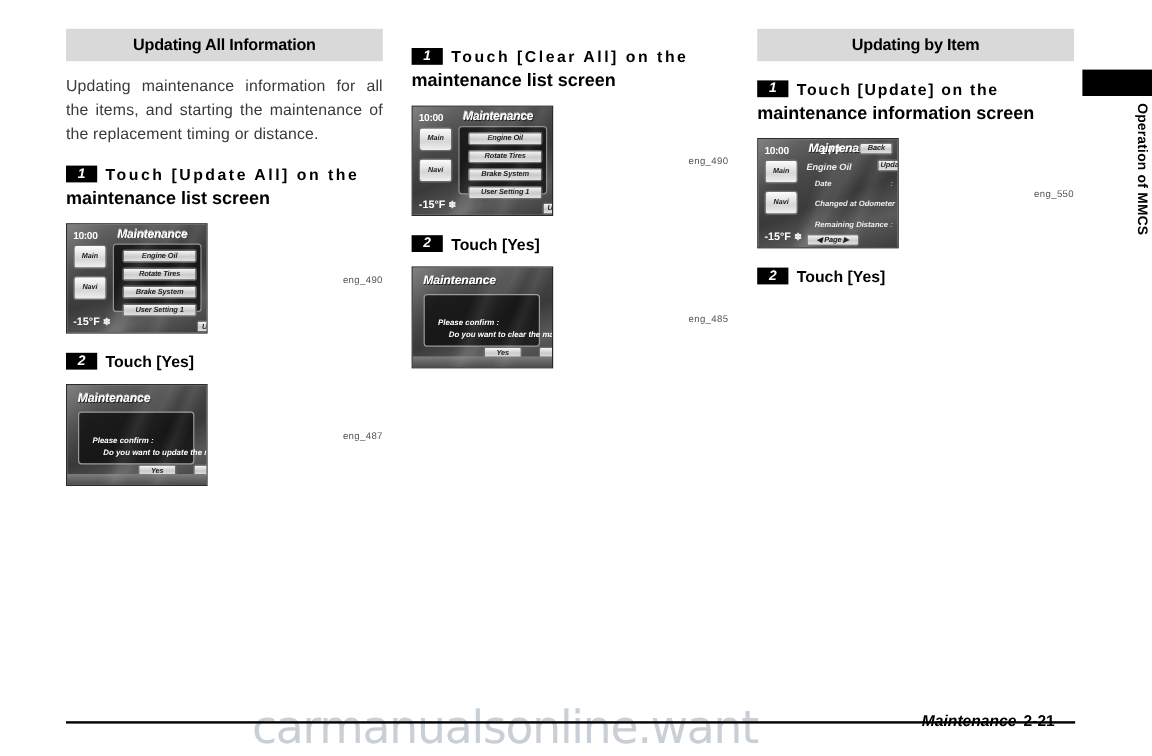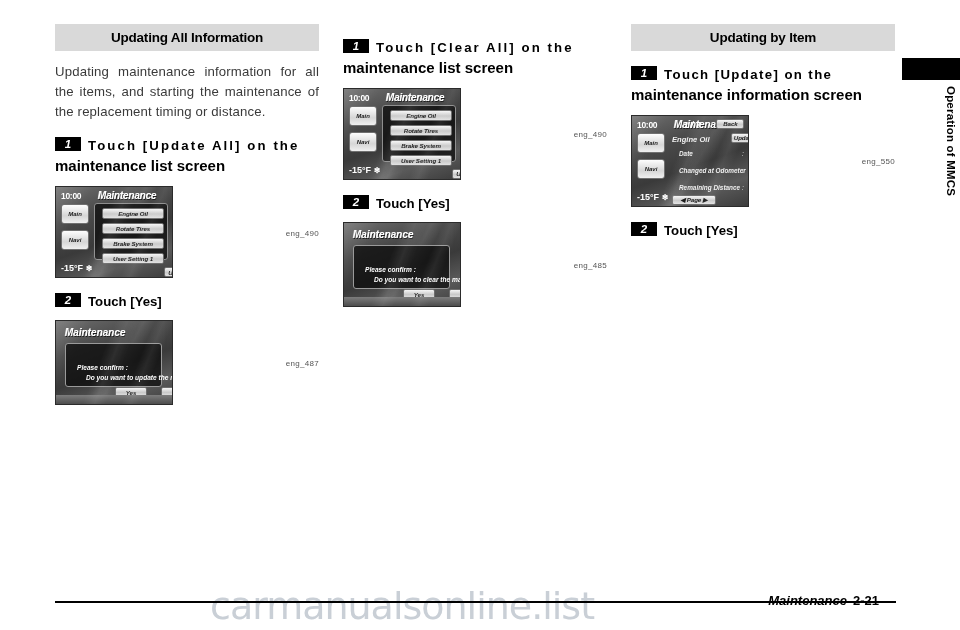--- a/index.html
+++ b/index.html
@@ -361,19 +361,19 @@
       <div class="step">
         <div class="step-line">
           <span class="num">2</span><span class="step-title">Touch [Yes]</span>
         </div>
       </div>
 
     </div>
 
   </div>
 
-  <div class="watermark">carmanualsonline.list</div>
+  <div class="watermark">carmanualsonline.want</div>
   <div class="footer-rule"></div>
   <div class="footer-txt">
     <span class="ft-name">Maintenance</span><span class="ft-pg" style="margin-left:6px;">2-21</span>
   </div>
 
 </div>
 
 </body></html>

